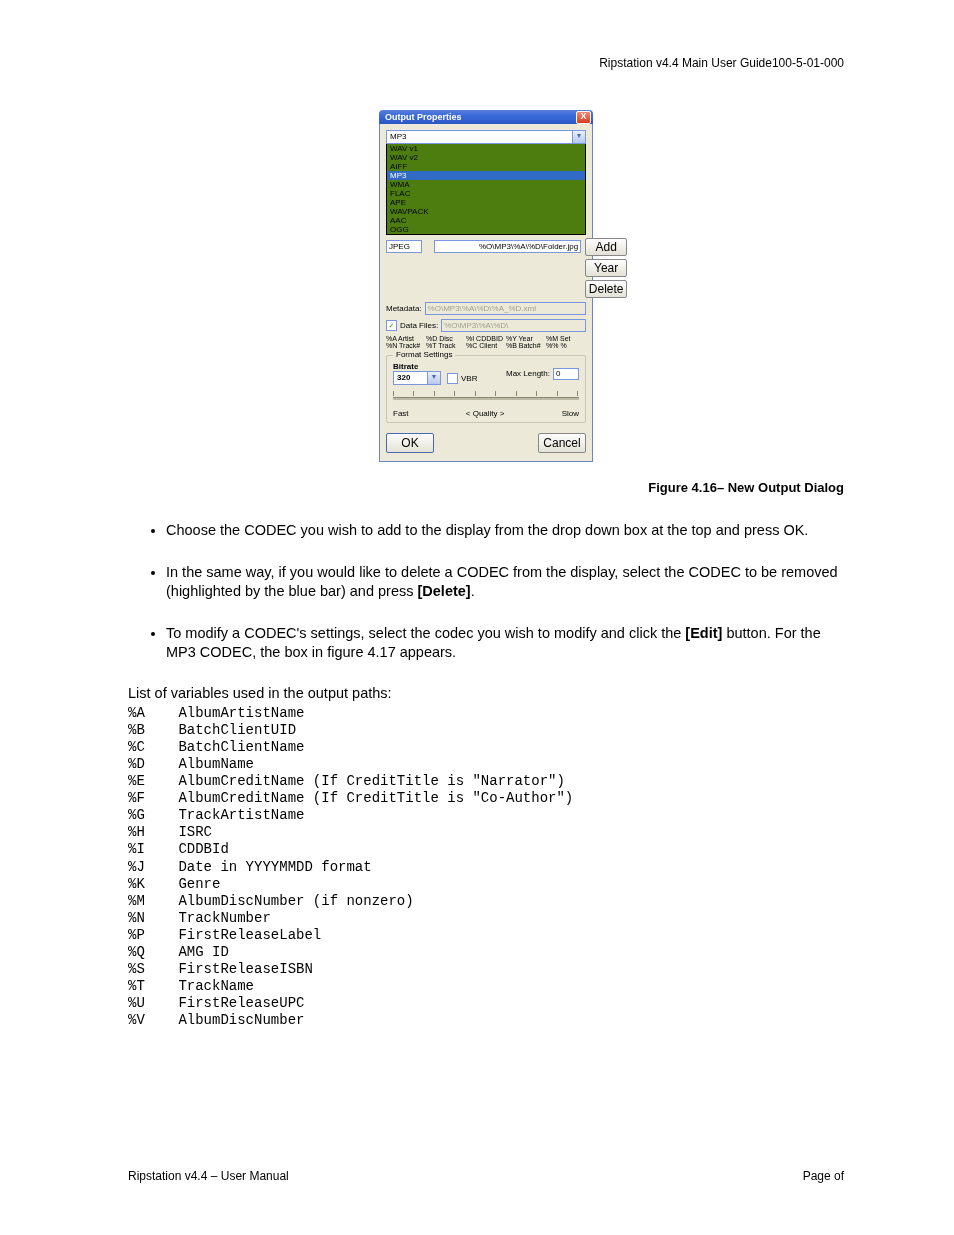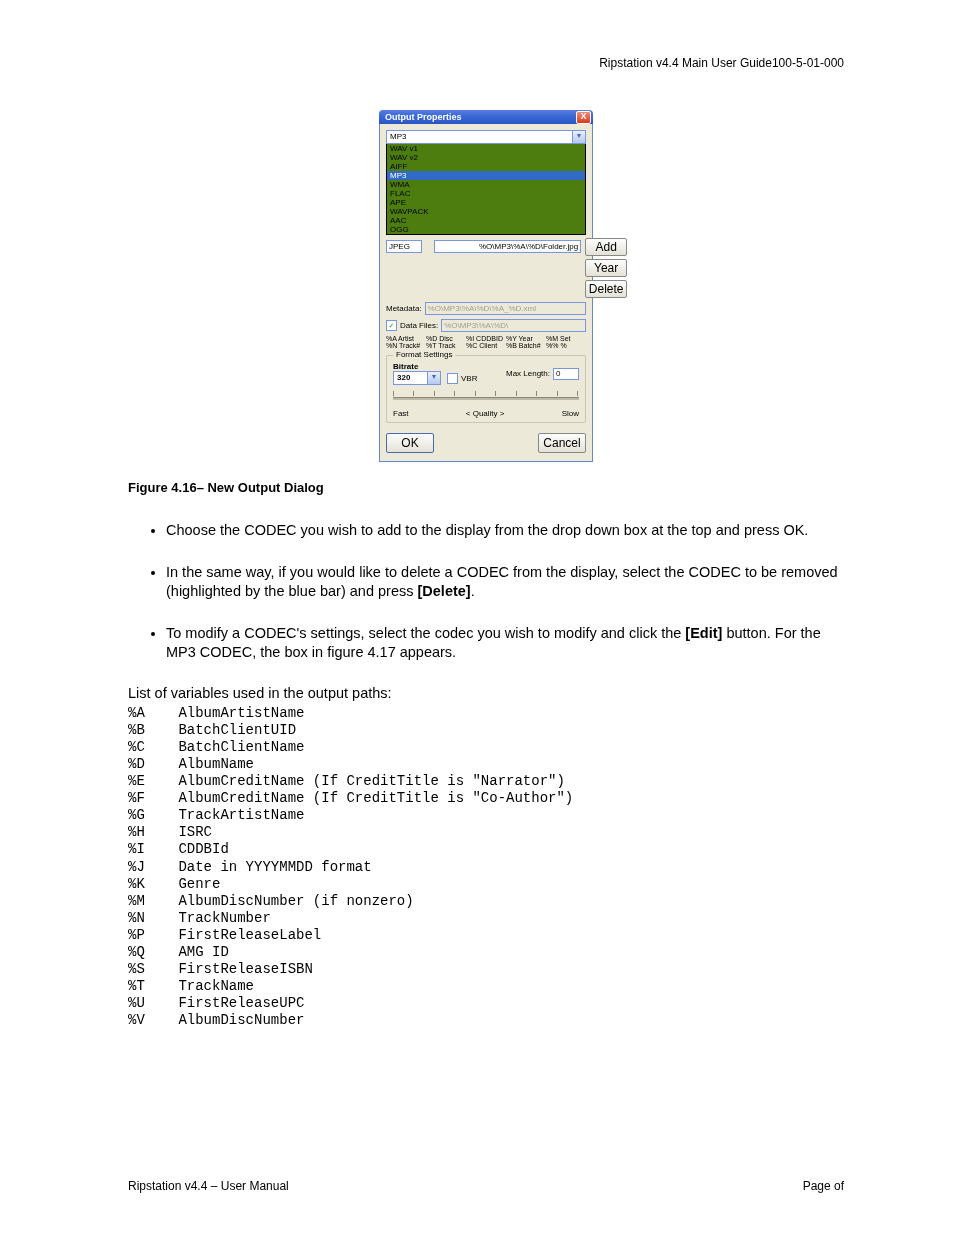--- a/index.html
+++ b/index.html
@@ -204,21 +204,21 @@
     display: flex; justify-content: space-between;
     font-size: 8px; margin-top: 0;
   }
   .bottom-row {
     display: flex; justify-content: space-between;
     margin-top: 10px;
   }
   .bottom-row .btn { width: 46px; padding: 2px 0; }
   .bottom-row .btn.ok { border: 1px solid #4a6ab0; }
   .figcaption {
-    text-align: left;
+    text-align: right;
     font-weight: bold;
     font-size: 13px;
     margin: 6px 0 26px 0;
   }
   ul.bullets {
     margin: 0 0 0 14px;
     padding: 0 0 0 24px;
   }
   ul.bullets li {
     margin-bottom: 22px;
@@ -232,21 +232,21 @@
   }
   .vars-list {
     font-family: "Courier New", monospace;
     font-size: 14px;
     line-height: 1.22;
     white-space: pre;
     margin: 0;
   }
   .footer {
     position: absolute;
-    bottom: 42px;
+    bottom: 52px;
     left: 128px;
     right: 110px;
     display: flex;
     justify-content: space-between;
     font-size: 12px;
   }
 </style>
 </head>
 <body>
 

